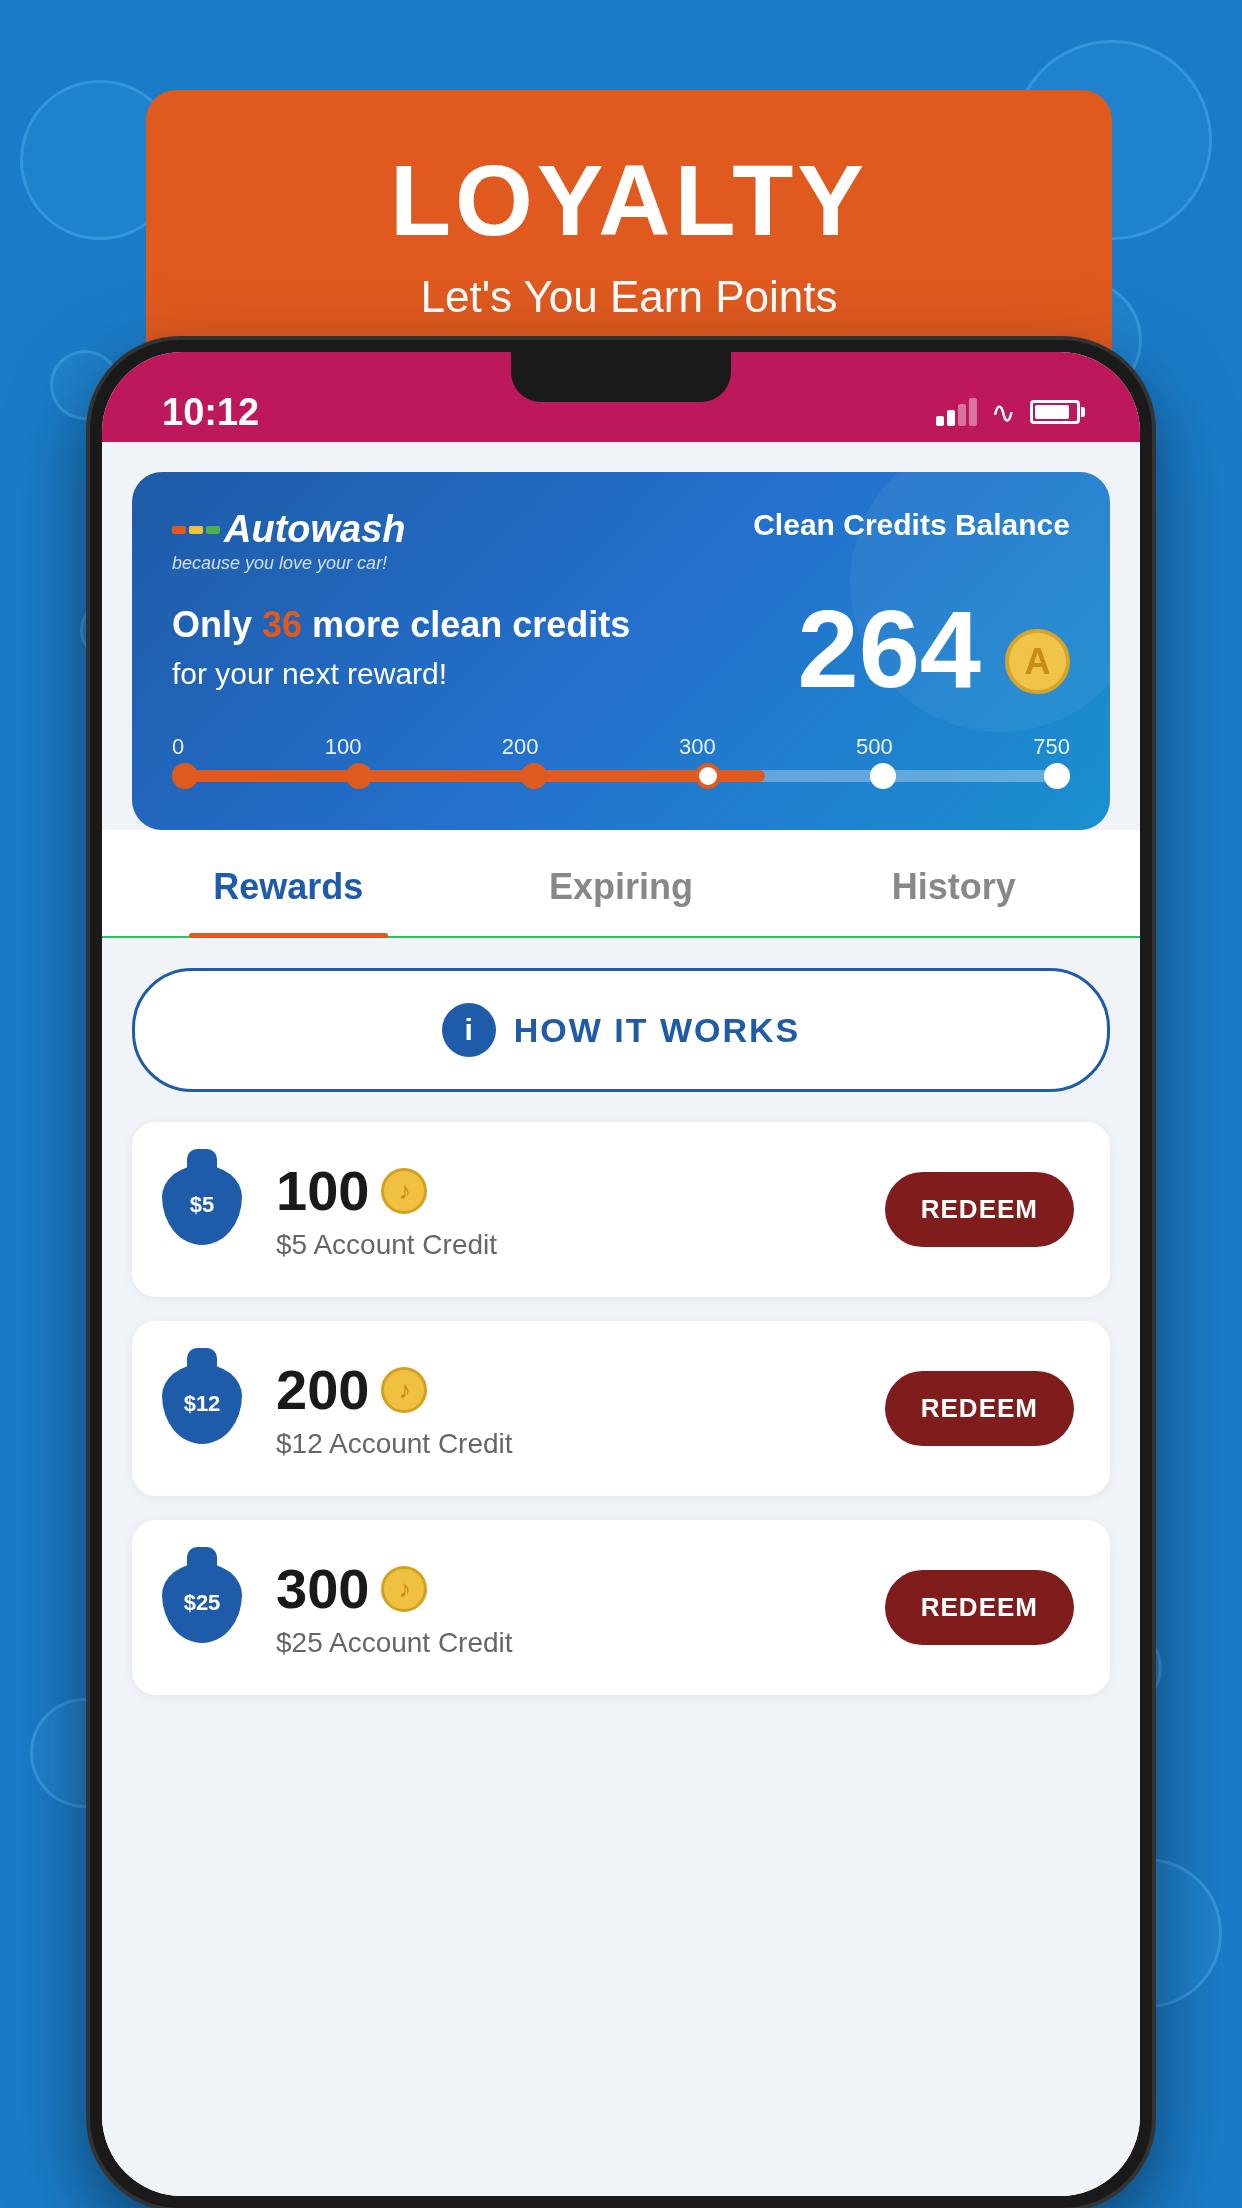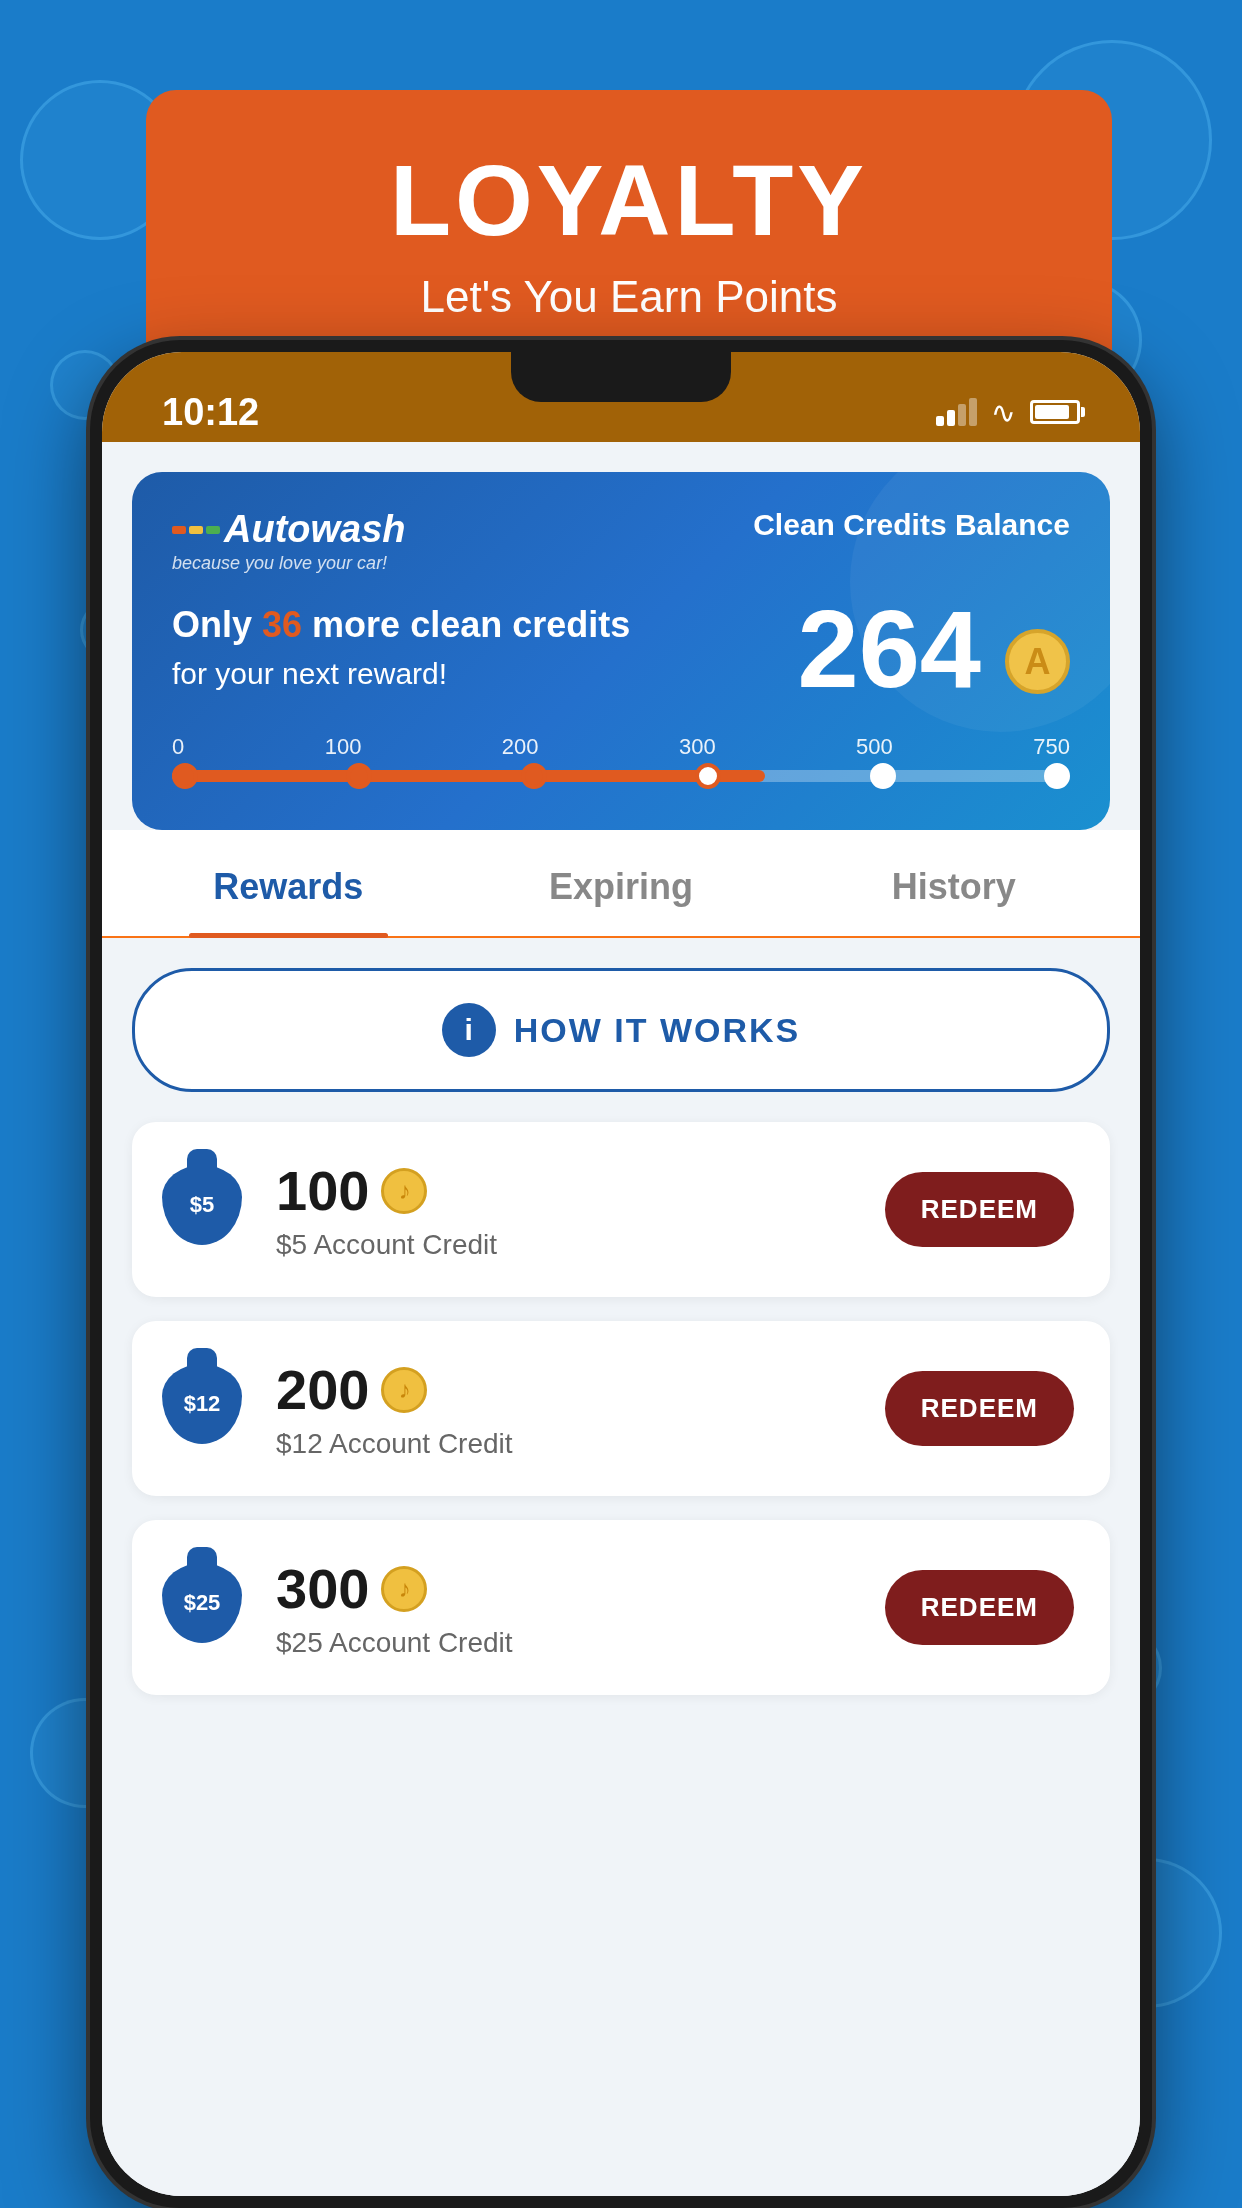--- a/index.html
+++ b/index.html
@@ -79,21 +79,21 @@
       left: 12px;
       right: 12px;
       bottom: 12px;
       background: #f0f4f8;
       border-radius: 80px;
       overflow: hidden;
     }
 
     
     .status-bar {
-      background: #a16207;
+      background: #be185d;
       height: 90px;
       display: flex;
       align-items: center;
       justify-content: space-between;
       padding: 30px 60px 0;
       position: relative;
     }
 
     .status-time {
       color: white;
@@ -273,21 +273,21 @@
       background: white;
       border-color: #e05a20;
     }
 
     
     .tabs-bar {
       background: white;
       display: flex;
       padding: 0 20px;
       margin: 0 -30px;
-      border-bottom: 2px solid #f97316;
+      border-bottom: 2px solid #22c55e;
       justify-content: space-between;
     }
 
     .tab-item {
       flex: 1;
       text-align: center;
       padding: 36px 10px 28px;
       font-size: 36px;
       font-weight: 600;
       color: #888;

